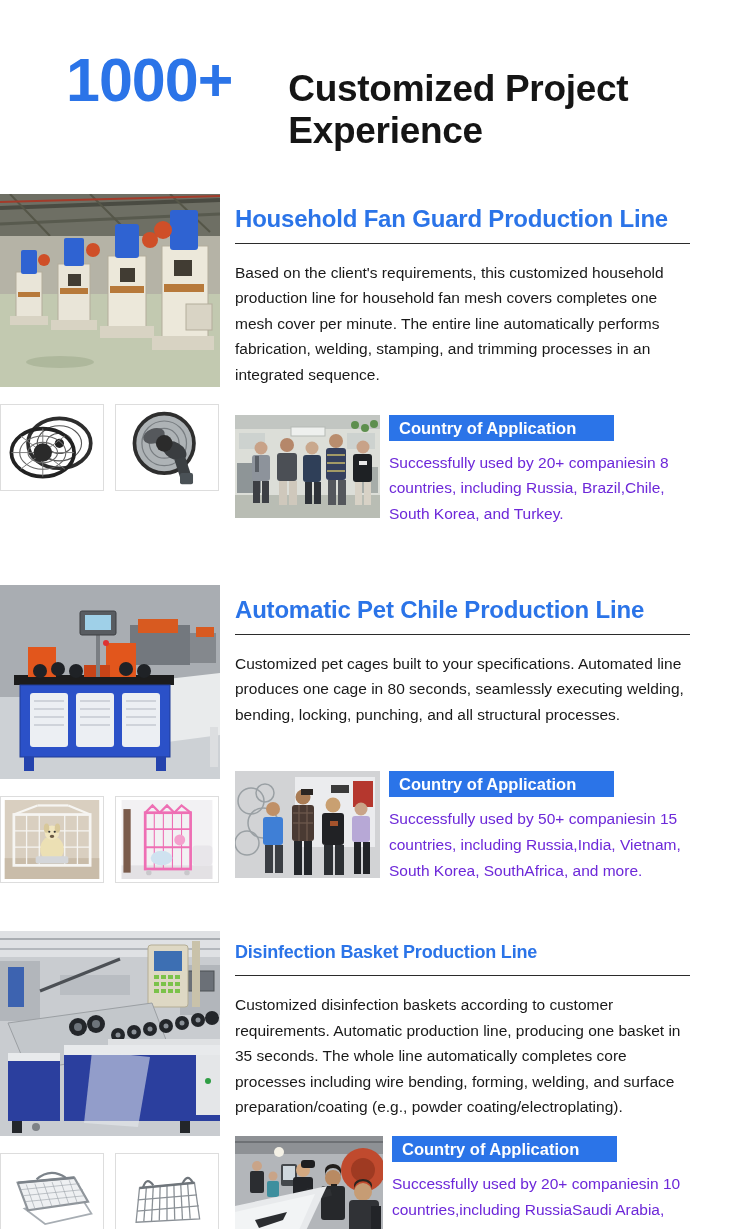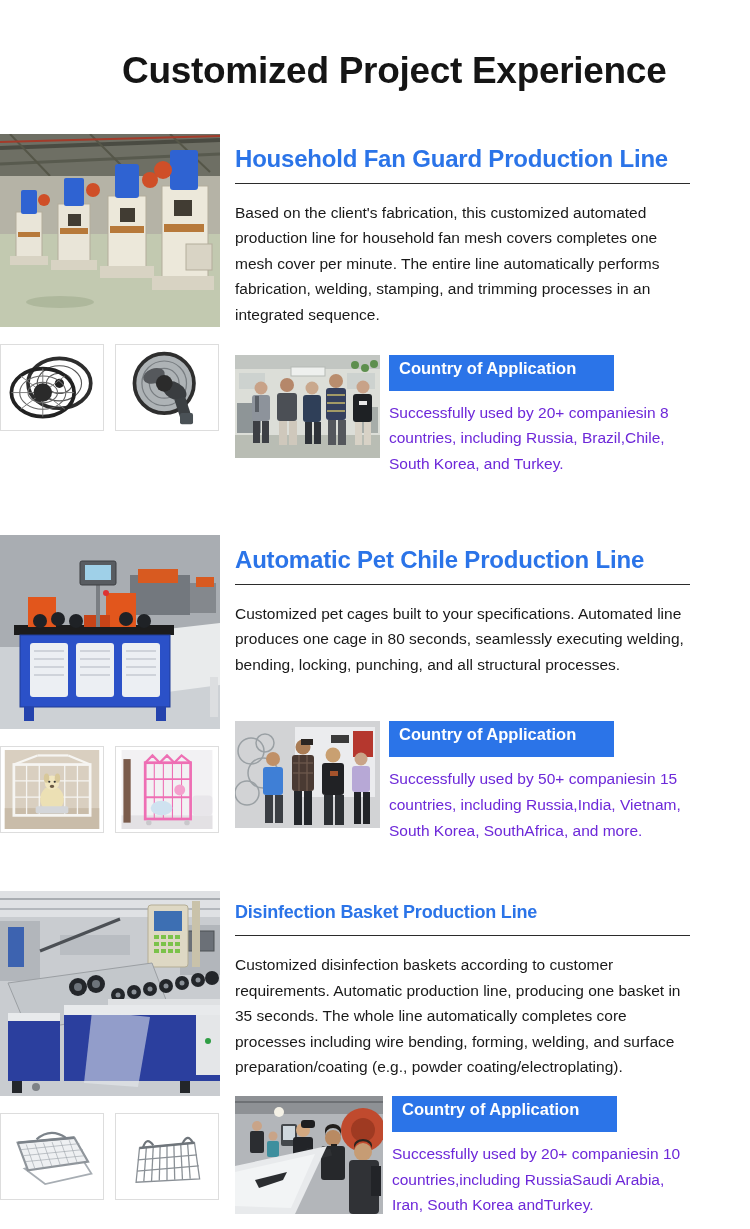--- a/index.html
+++ b/index.html
@@ -33,29 +33,30 @@
 
   .row { display:flex; }
   .row.g1 { margin-top:27px; }
   .row.g2 { margin-top:44px; }
   .row.g3 { margin-top:16px; }
   .people { flex:0 0 auto; }
   .ph1 { width:145px; height:103px; }
   .ph2 { width:145px; height:107px; }
   .ph3 { width:148px; height:118px; }
   .country { margin-left:9px; flex:1; }
-  .banner { background:#2b74e8; color:#fff; font-weight:700; font-size:16.5px; width:225px; height:36px; line-height:26px; padding-left:10px; }
+  .banner { background:#2b74e8; color:#fff; font-weight:700; font-size:16.5px; width:225px; height:26px; line-height:26px; padding-left:10px; }
   .ctext { font-size:15.5px; line-height:1.66; color:#6d28d9; margin-top:9px; width:296px; }
 </style>
 </head>
 <body>
 
 <div class="page">
 
   <header>
+    <span class="stat">1000+</span>
     <h1 class="ptitle">Customized Project Experience</h1>
   </header>
 
   <section class="sec s1">
     <div class="left">
       <div class="photo main mh1">
         <svg viewBox="0 0 220 193">
           <rect width="220" height="193" fill="#c6cbb8"></rect>
           <rect width="220" height="42" fill="#6e6f64"></rect>
           <line x1="0" y1="14" x2="220" y2="6" stroke="#4a4b42" stroke-width="4"></line>
@@ -134,21 +135,21 @@
             <circle cx="47" cy="38" r="9" fill="#2b2b2b"></circle>
             <rect x="58" y="56" width="12" height="26" fill="#3c4043" transform="rotate(-18 58 56)"></rect>
             <rect x="64" y="70" width="14" height="12" rx="2" fill="#4a5156"></rect>
           </svg>
         </div>
       </div>
     </div>
     <div class="right">
       <h2 class="sec-title">Household Fan Guard Production Line</h2>
       <div class="rule"></div>
-      <p class="desc">Based on the client's fabrication, this customized automated production line for household fan mesh covers completes one mesh cover per minute. The entire line automatically performs fabrication, welding, stamping, and trimming processes in an integrated sequence.</p>
+      <p class="desc">Based on the client's requirements, this customized household production line for household fan mesh covers completes one mesh cover per minute. The entire line automatically performs fabrication, welding, stamping, and trimming processes in an integrated sequence.</p>
       <div class="row g1">
         <div class="photo people ph1">
           <svg viewBox="0 0 145 103">
             <rect width="145" height="103" fill="#dcded8"></rect>
             <rect y="0" width="145" height="14" fill="#c2c6c2"></rect>
             <rect x="4" y="18" width="26" height="16" fill="#cdd2cf"></rect>
             <rect x="112" y="18" width="28" height="16" fill="#cdd2cf"></rect>
             <rect x="56" y="12" width="34" height="9" fill="#eef0ee" stroke="#b5bab5"></rect>
             <circle cx="120" cy="10" r="4" fill="#5d8f4e"></circle>
               <circle cx="130" cy="13" r="4" fill="#5d8f4e"></circle>

